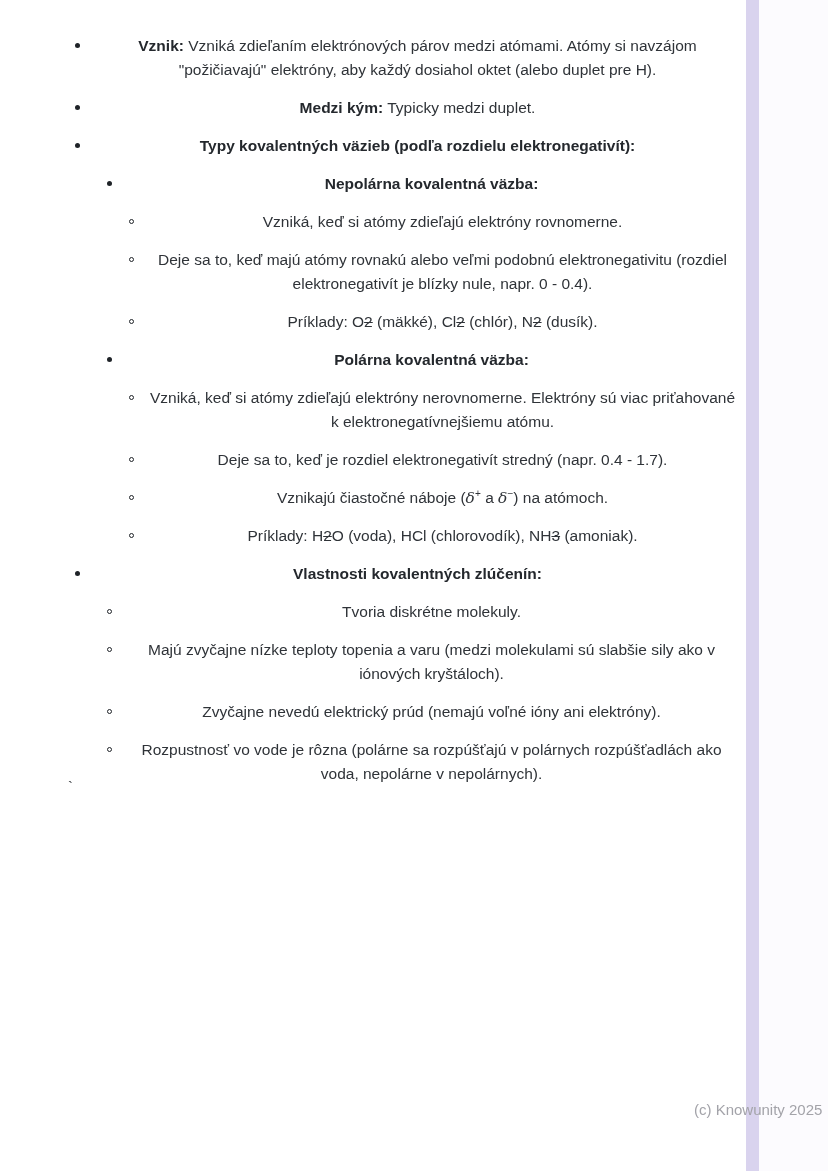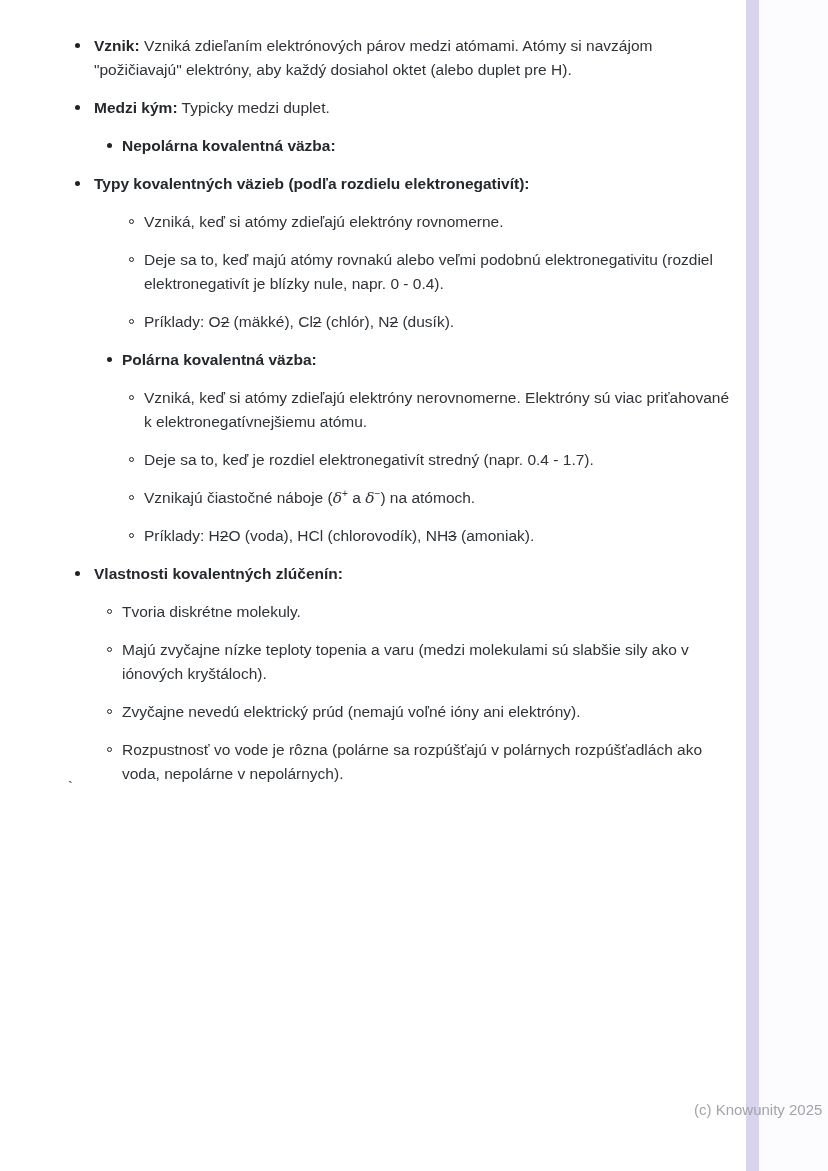--- a/index.html
+++ b/index.html
@@ -6,20 +6,21 @@
   html, body { width: 828px; height: 1171px; background: #ffffff; overflow: hidden; }
   body {
     font-family: "Liberation Sans", "DejaVu Sans", sans-serif;
     color: #2f3338;
     position: relative;
   }
   .page {
     position: absolute;
     inset: 0;
     background: #ffffff;
+    text-align: center;
   }
   .edge-stripe {
     position: absolute;
     top: 0;
     left: 746px;
     width: 13px;
     height: 1171px;
     background: #d9d3ee;
     z-index: 1;
   }
@@ -85,22 +86,22 @@
 </head>
 <body>
 
 <div class="page">
   <div class="edge-margin"></div>
   <div class="edge-stripe" style="background: rgb(217, 211, 238);"></div>
 
   <div class="doc-list">
       <div class="item lvl1"><span class="marker disc"></span><span class="content"><span class="seg-bold">Vznik:</span><span> Vzniká zdieľaním elektrónových párov medzi atómami. Atómy si navzájom "požičiavajú" elektróny, aby každý dosiahol oktet (alebo duplet pre H).</span></span></div>
       <div class="item lvl1"><span class="marker disc"></span><span class="content"><span class="seg-bold">Medzi kým:</span><span> Typicky medzi duplet.</span></span></div>
+      <div class="item lvl1"><span class="marker disc"></span><span class="content"><span class="seg-bold">Typy kovalentných väzieb (podľa rozdielu elektronegativít):</span></span></div>
       <div class="item lvl2"><span class="marker disc"></span><span class="content"><span class="seg-bold">Nepolárna kovalentná väzba:</span></span></div>
-      <div class="item lvl1"><span class="marker disc"></span><span class="content"><span class="seg-bold">Typy kovalentných väzieb (podľa rozdielu elektronegativít):</span></span></div>
       <div class="item lvl3"><span class="marker circle"></span><span class="content"><span>Vzniká, keď si atómy zdieľajú elektróny rovnomerne.</span></span></div>
       <div class="item lvl3"><span class="marker circle"></span><span class="content"><span>Deje sa to, keď majú atómy rovnakú alebo veľmi podobnú elektronegativitu (rozdiel elektronegativít je blízky nule, napr. 0 - 0.4).</span></span></div>
       <div class="item lvl3"><span class="marker circle"></span><span class="content"><span>Príklady: O</span><span class="seg-strike">2</span><span> (mäkké), Cl</span><span class="seg-strike">2</span><span> (chlór), N</span><span class="seg-strike">2</span><span> (dusík).</span></span></div>
       <div class="item lvl2"><span class="marker disc"></span><span class="content"><span class="seg-bold">Polárna kovalentná väzba:</span></span></div>
       <div class="item lvl3"><span class="marker circle"></span><span class="content"><span>Vzniká, keď si atómy zdieľajú elektróny nerovnomerne. Elektróny sú viac priťahované k elektronegatívnejšiemu atómu.</span></span></div>
       <div class="item lvl3"><span class="marker circle"></span><span class="content"><span>Deje sa to, keď je rozdiel elektronegativít stredný (napr. 0.4 - 1.7).</span></span></div>
       <div class="item lvl3"><span class="marker circle"></span><span class="content"><span>Vznikajú čiastočné náboje (</span><span class="seg-italic">δ</span><span class="seg-sup">+</span><span> a </span><span class="seg-italic">δ</span><span class="seg-sup">−</span><span>) na atómoch.</span></span></div>
       <div class="item lvl3"><span class="marker circle"></span><span class="content"><span>Príklady: H</span><span class="seg-strike">2</span><span>O (voda), HCl (chlorovodík), NH</span><span class="seg-strike">3</span><span> (amoniak).</span></span></div>
       <div class="item lvl1"><span class="marker disc"></span><span class="content"><span class="seg-bold">Vlastnosti kovalentných zlúčenín:</span></span></div>
       <div class="item lvl2"><span class="marker circle"></span><span class="content"><span>Tvoria diskrétne molekuly.</span></span></div>

